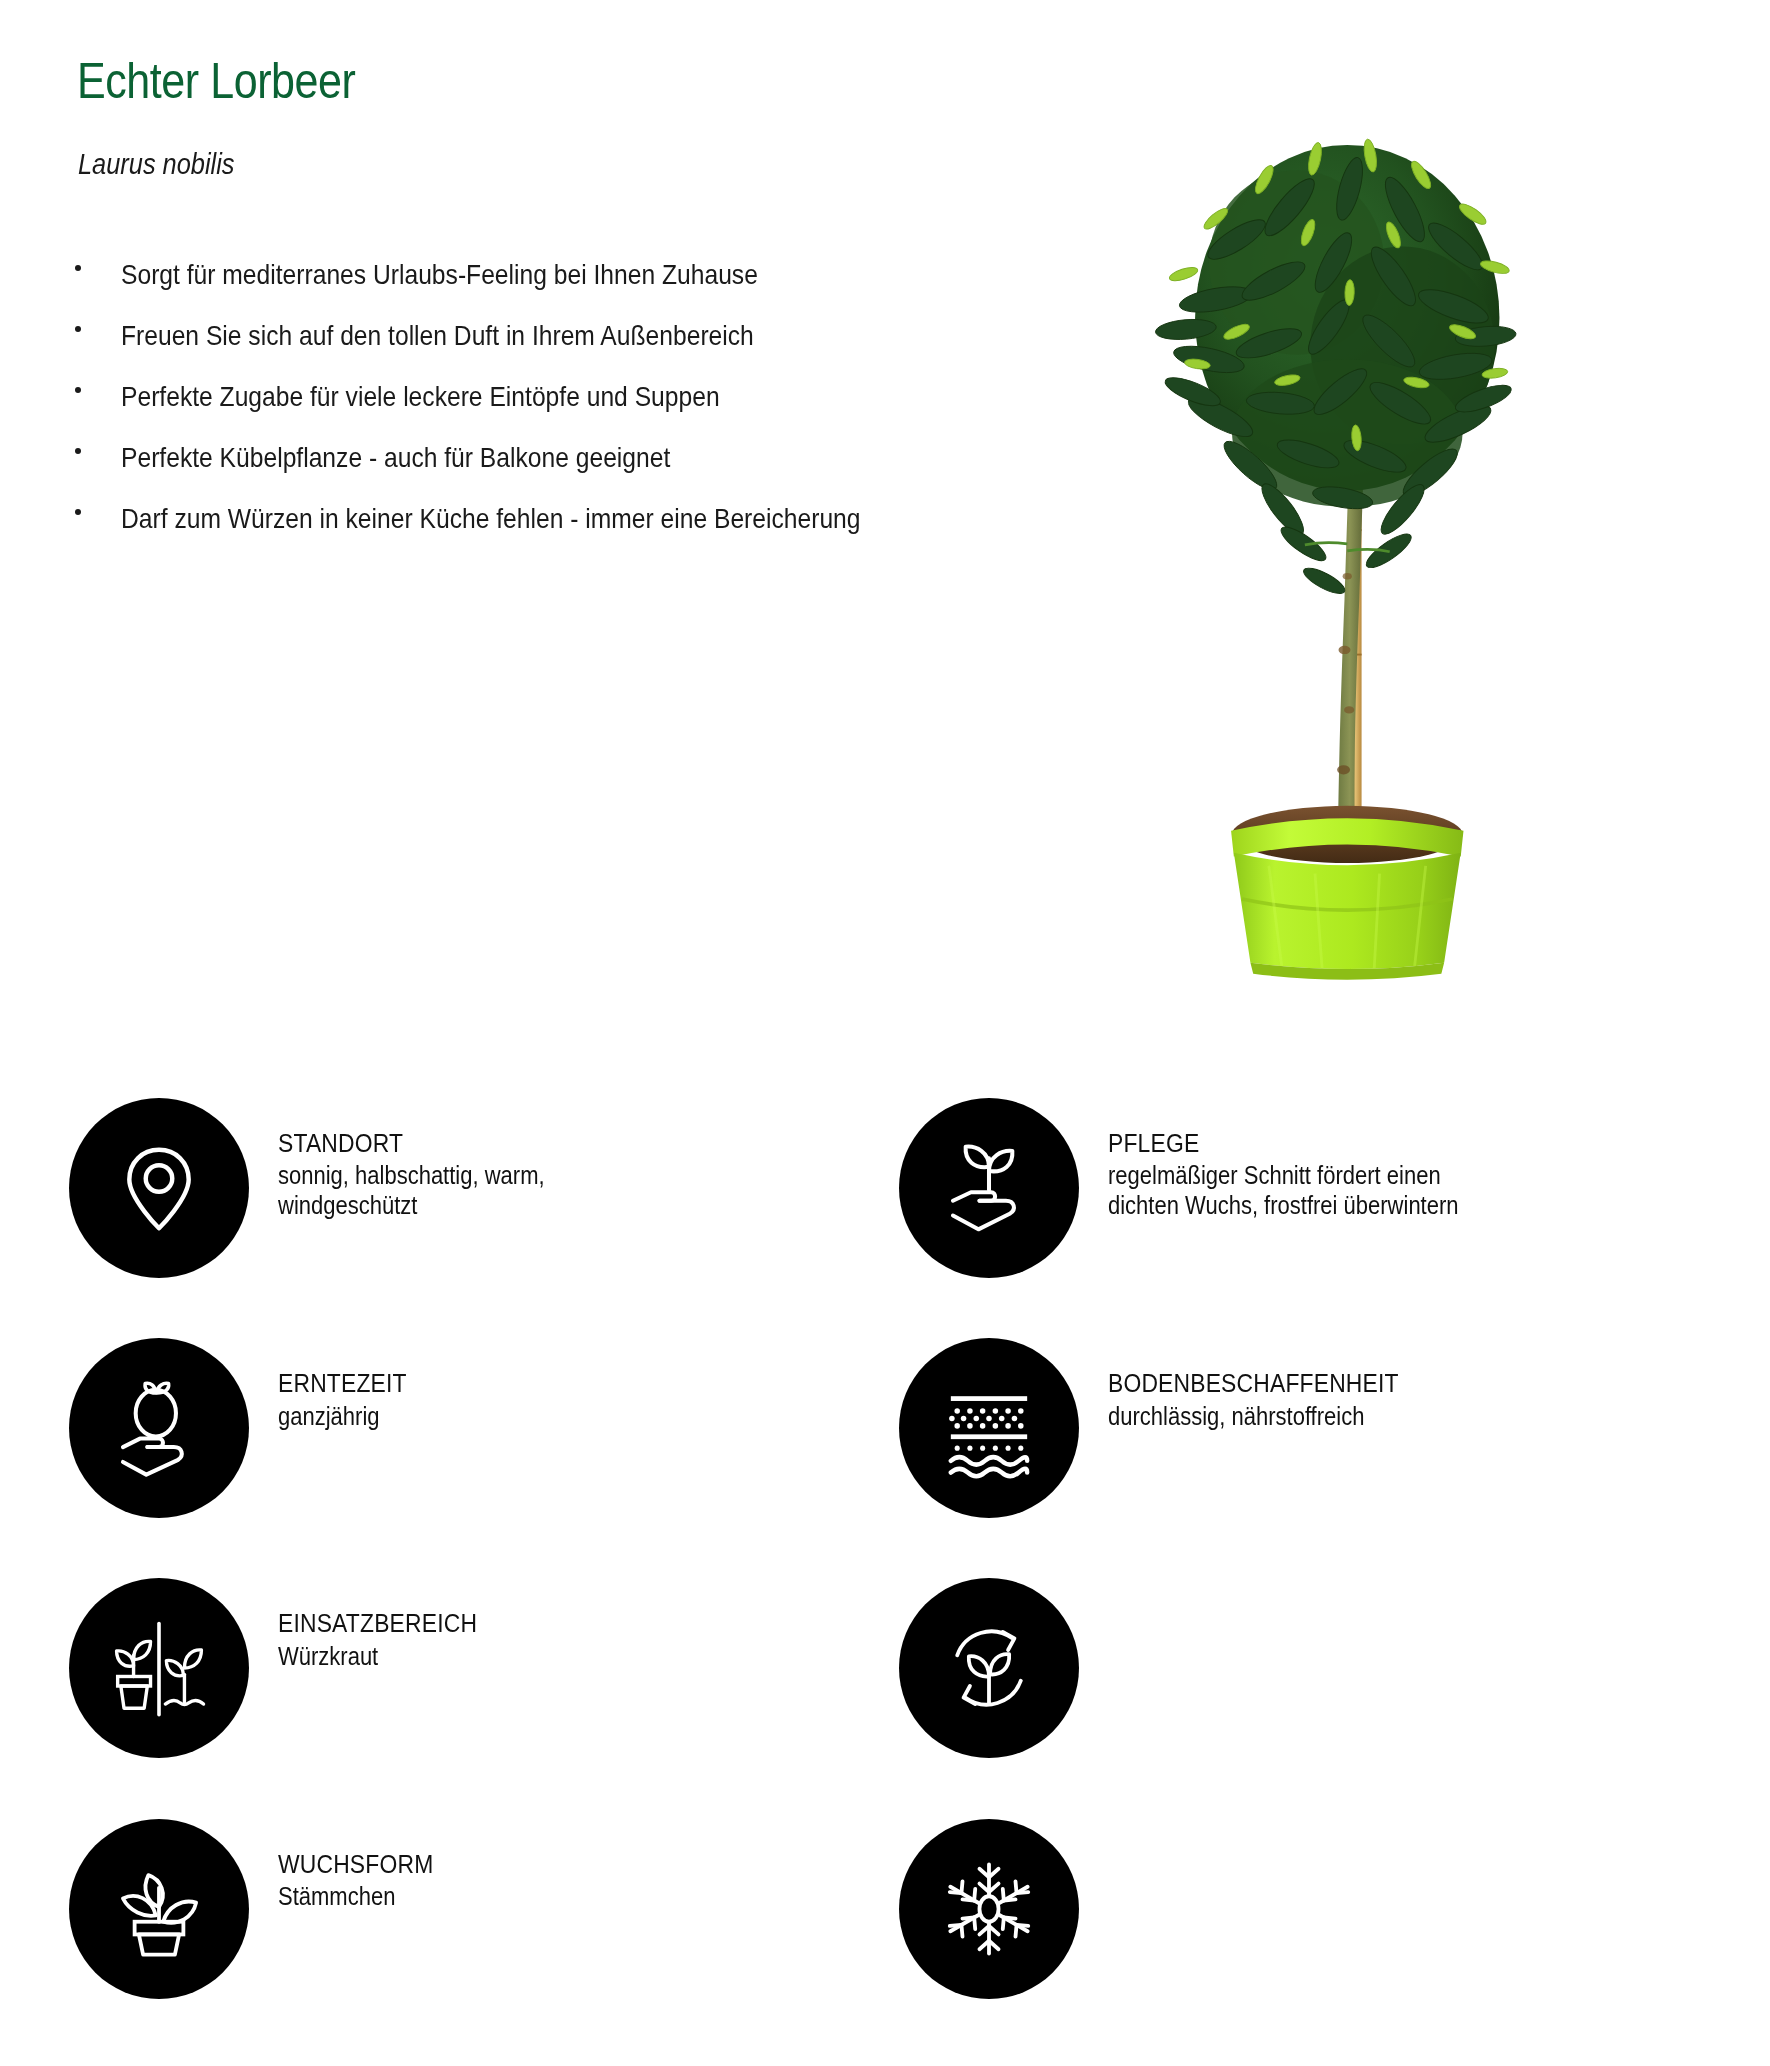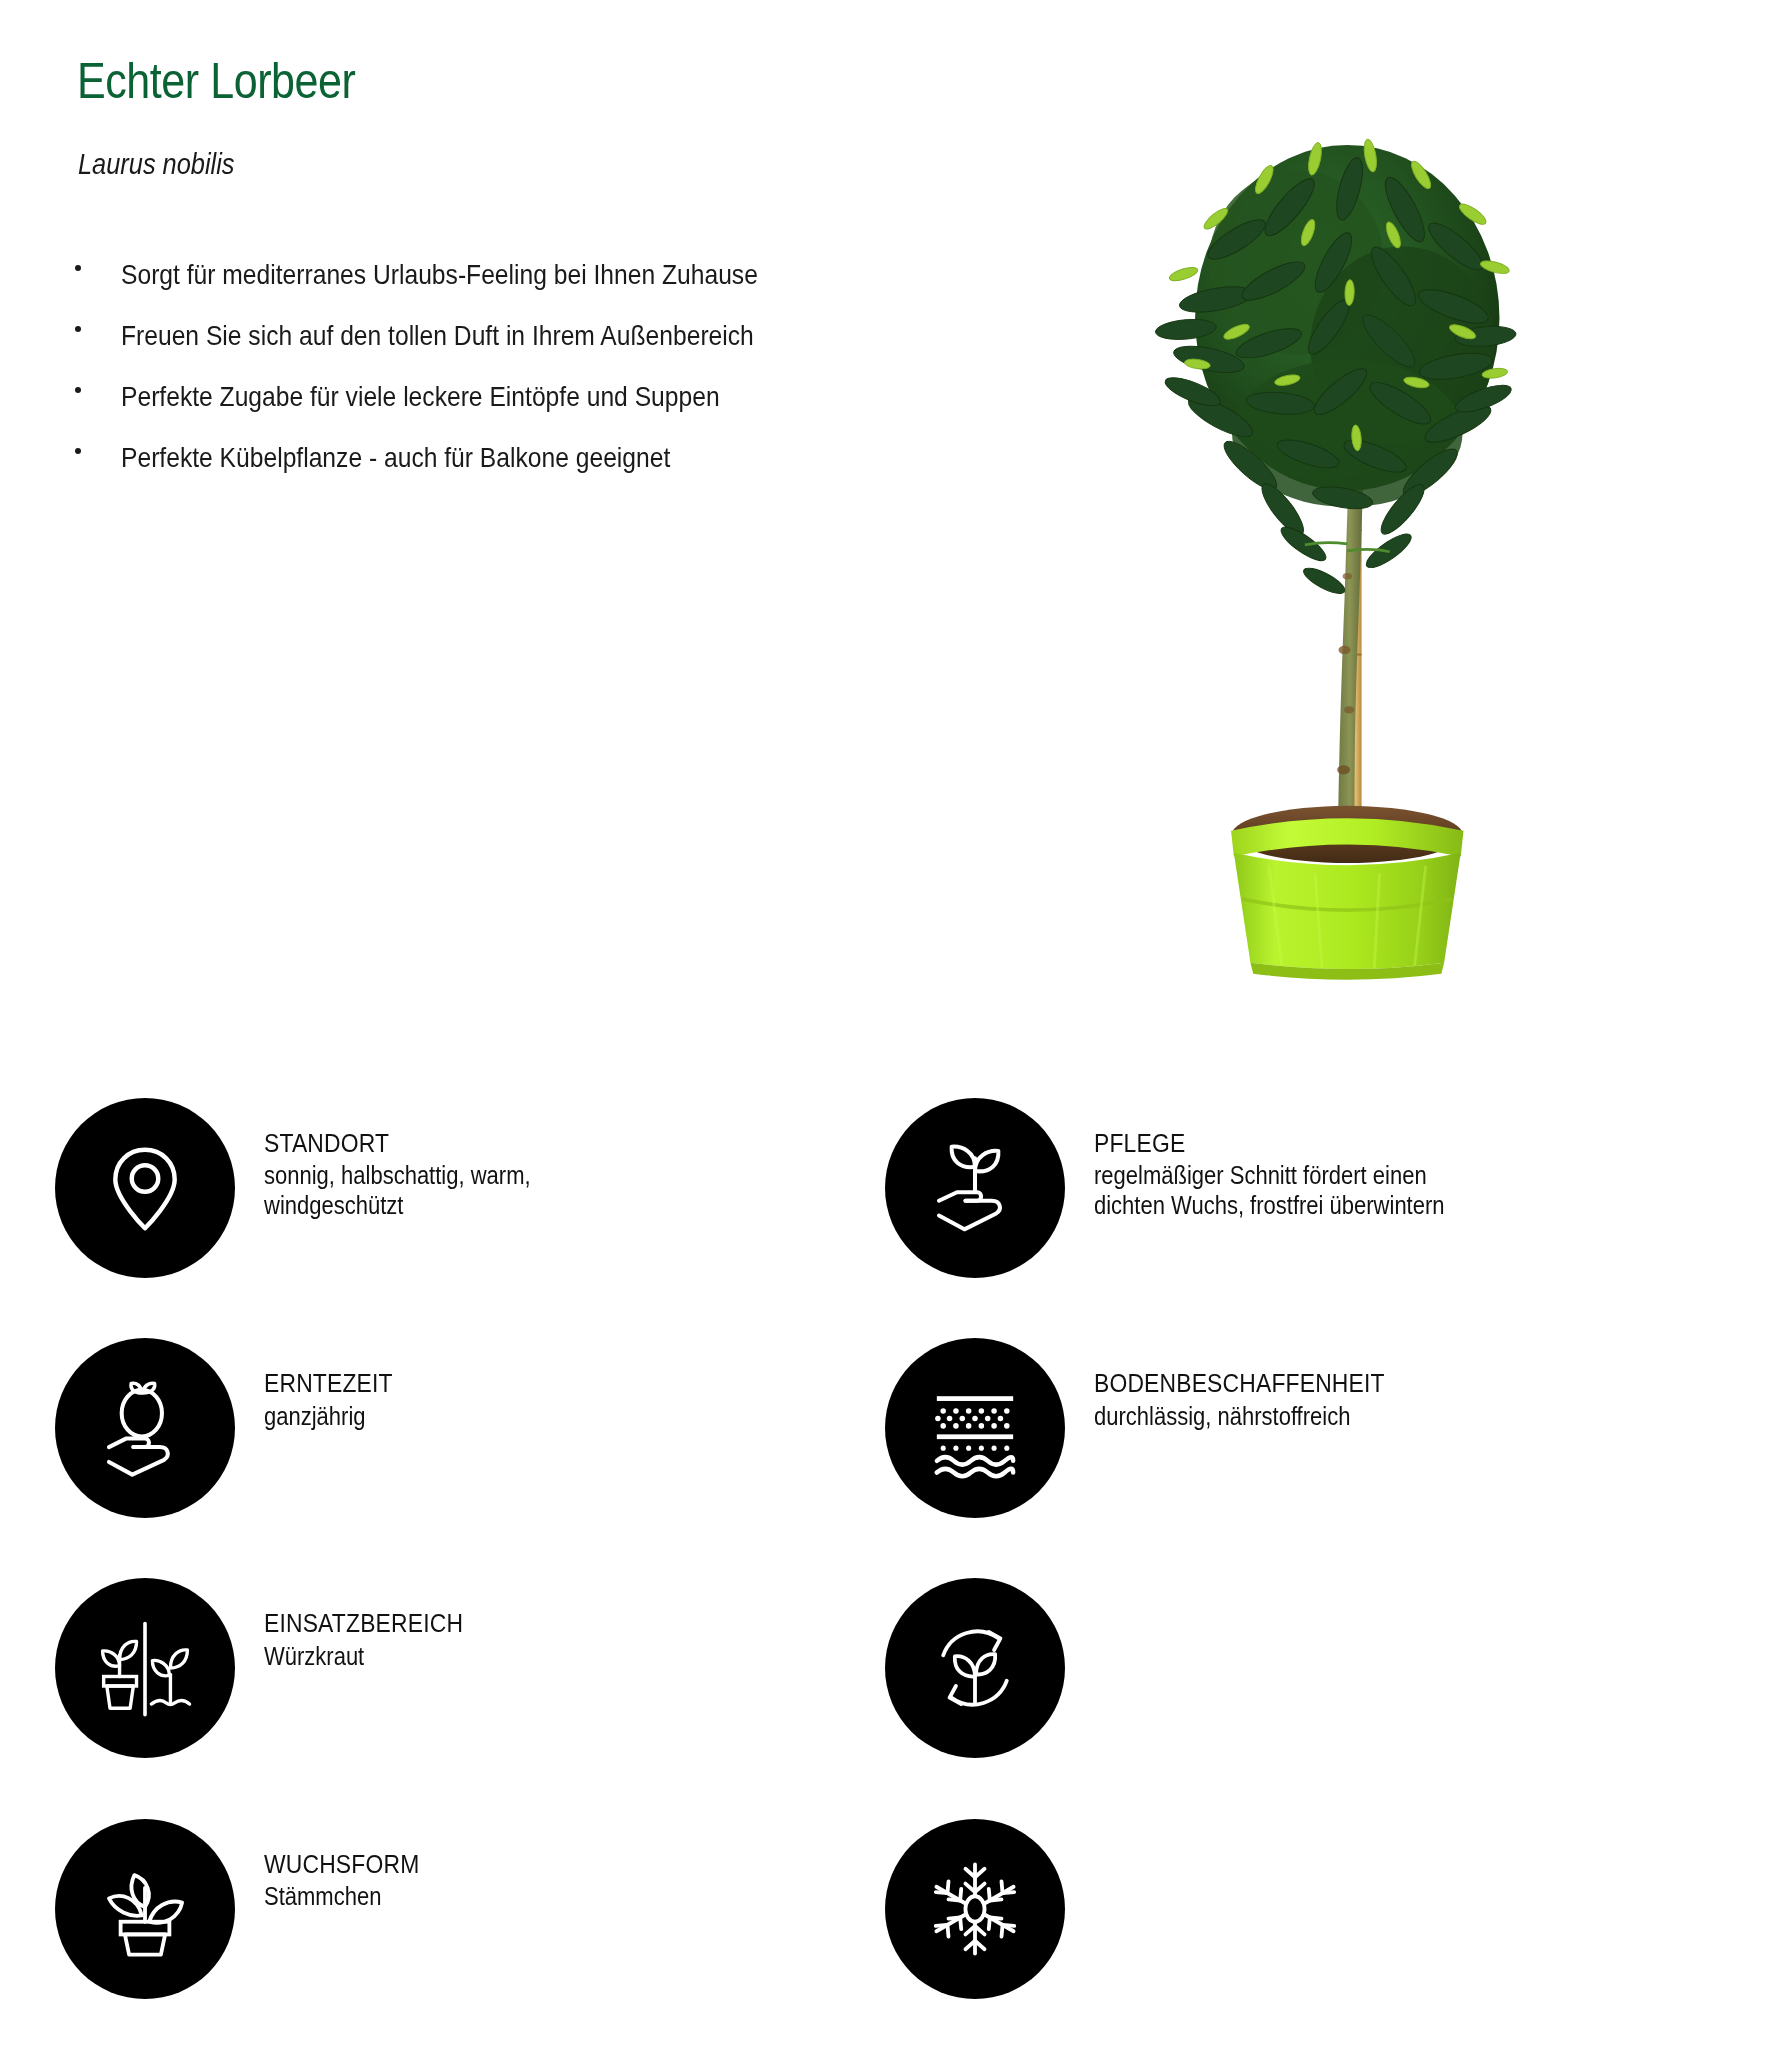--- a/index.html
+++ b/index.html
@@ -40,21 +40,21 @@
     transform:scaleX(0.88); transform-origin:left top;
     width:876px;
   }
 
   
   #photo { position:absolute; left:1098px; top:115px; width:517px; height:867px; }
   #photo svg { display:block; width:100%; height:100%; }
 
   
   #icon-grid {
-    position:absolute; left:55px; top:1098px;
+    position:absolute; left:69px; top:1098px;
     width:1660px;
     display:grid;
     grid-template-columns:812px 830px;
     grid-auto-rows:231px;
     column-gap:18.4px;
     row-gap:9.2px;
   }
   .info-block { display:flex; align-items:flex-start; }
   .badge {
     flex:0 0 auto;
@@ -93,20 +93,24 @@
     <span class="bullet-dot"></span>
     <div class="bullet-text">Freuen Sie sich auf den tollen Duft in Ihrem Außenbereich</div>
   </div>
   <div class="bullet">
     <span class="bullet-dot"></span>
     <div class="bullet-text">Perfekte Zugabe für viele leckere Eintöpfe und Suppen</div>
   </div>
   <div class="bullet">
     <span class="bullet-dot"></span>
     <div class="bullet-text">Perfekte Kübelpflanze - auch für Balkone geeignet</div>
+  </div>
+  <div class="bullet">
+    <span class="bullet-dot"></span>
+    <div class="bullet-text">Darf zum Würzen in keiner Küche fehlen - immer eine Bereicherung</div>
   </div>
 </div>
 
 <div id="photo">
   <svg viewBox="0 0 1120 1880" xmlns="http://www.w3.org/2000/svg">
     <defs>
       <radialGradient id="crownShade" cx="42%" cy="36%" r="68%">
         <stop offset="0%" stop-color="#2E6B2B"></stop>
         <stop offset="55%" stop-color="#22521F"></stop>
         <stop offset="100%" stop-color="#14340F"></stop>

